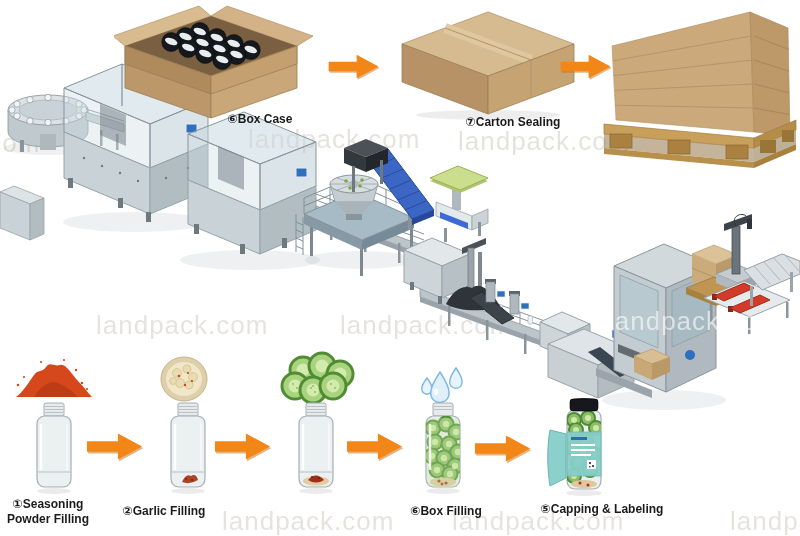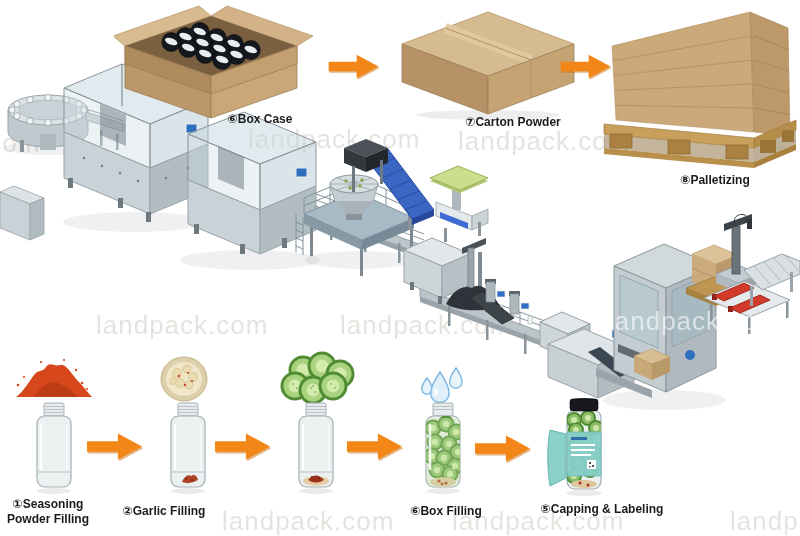--- a/index.html
+++ b/index.html
@@ -406,22 +406,21 @@
     <rect x="8" y="134" width="22" height="14" fill="#AA8140" stroke="#8A6730" stroke-width="0.7"></rect>
     <rect x="66" y="140" width="22" height="14" fill="#AA8140" stroke="#8A6730" stroke-width="0.7"></rect>
     <rect x="124" y="145" width="22" height="14" fill="#AA8140" stroke="#8A6730" stroke-width="0.7"></rect>
     <rect x="158" y="140" width="16" height="13" fill="#9A7538"></rect>
     <rect x="180" y="130" width="12" height="12" fill="#9A7538"></rect>
     <polygon points="2,148 152,162 152,168 2,154" fill="#B8904C"></polygon>
     <polygon points="152,162 194,144 194,150 152,168" fill="#A8813F"></polygon>
   </svg>
 
   <div class="step-label" style="left:196px;top:112px;width:128px">⑥Box Case</div>
-  <div class="step-label" style="left:448px;top:115px;width:130px">⑦Carton Powder</div>
-  <div class="step-label" style="left:660px;top:173px;width:110px">⑧Palletizing</div>
+  <div class="step-label" style="left:448px;top:115px;width:130px">⑦Carton Sealing</div>
 
   <svg class="art" style="left:12px;top:356px" width="82" height="44" viewBox="0 0 82 44">
     <path d="M4,41 C12,35 16,27 22,19 C26,13 30,17 34,11 C38,5 42,11 48,9 C54,7 60,19 66,25 C72,31 76,37 80,41 Z" fill="#D6481C"></path>
     <path d="M22,41 C28,31 38,23 46,27 C56,31 62,37 66,41 Z" fill="#B33712" opacity="0.7"></path>
     <g fill="#D6481C">
         <circle cx="6" cy="29" r="1.3"></circle>
         <circle cx="12" cy="21" r="1.1"></circle>
         <circle cx="70" cy="27" r="1.3"></circle>
         <circle cx="75" cy="33" r="1.1"></circle>
         <circle cx="29" cy="6" r="1.1"></circle>

